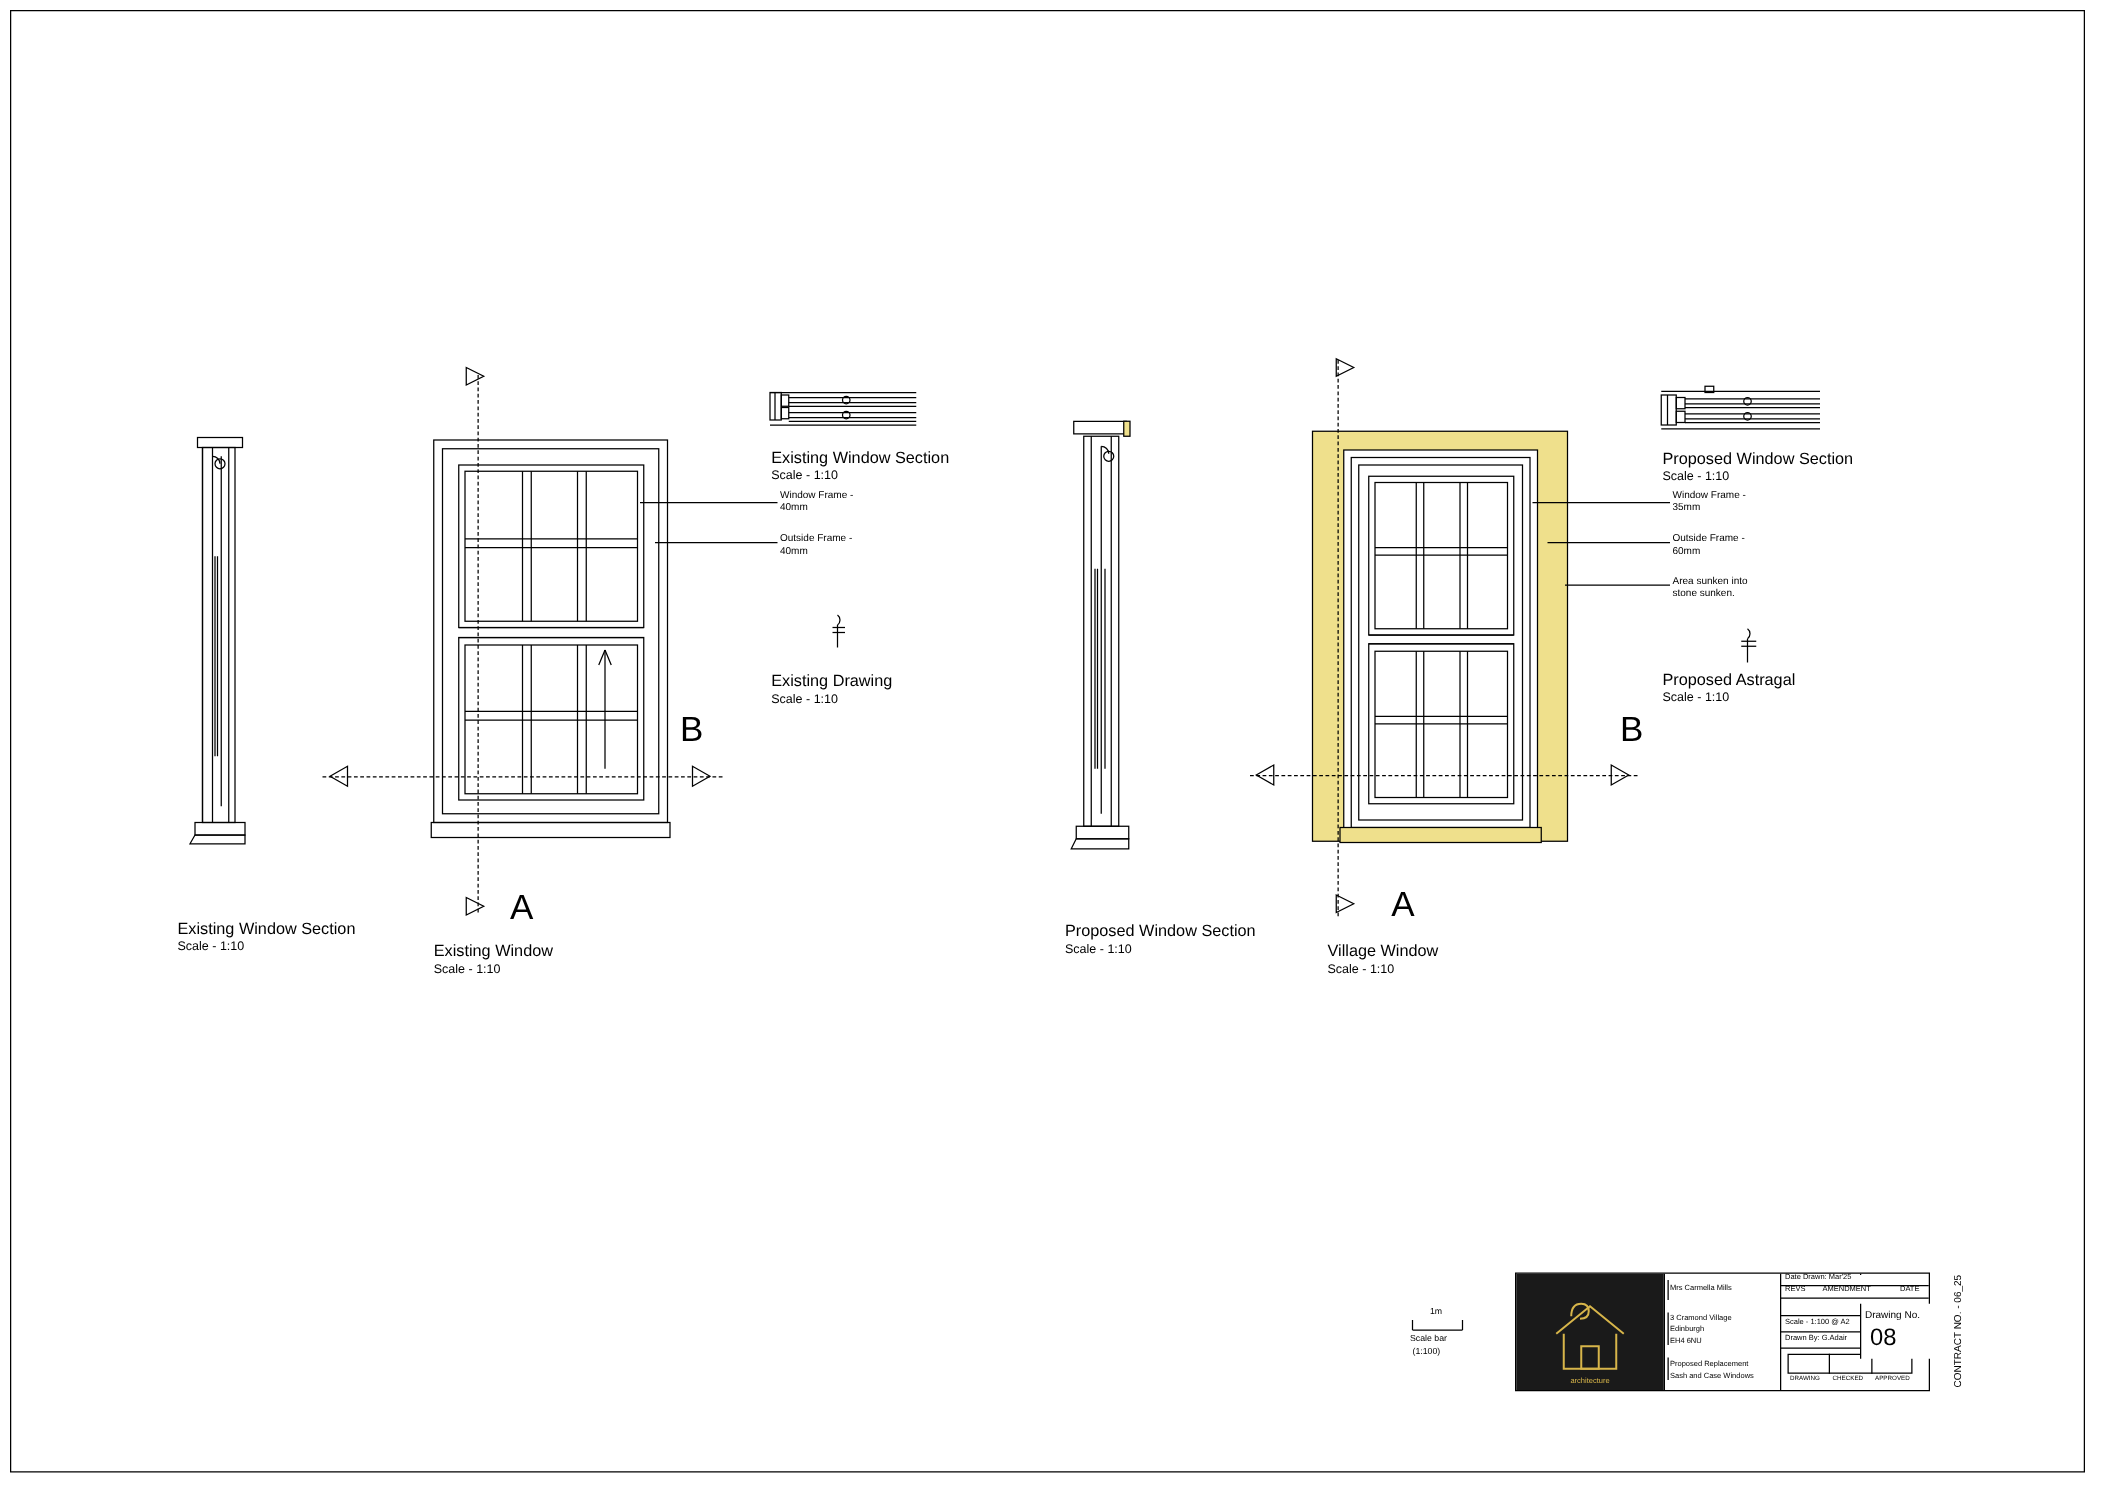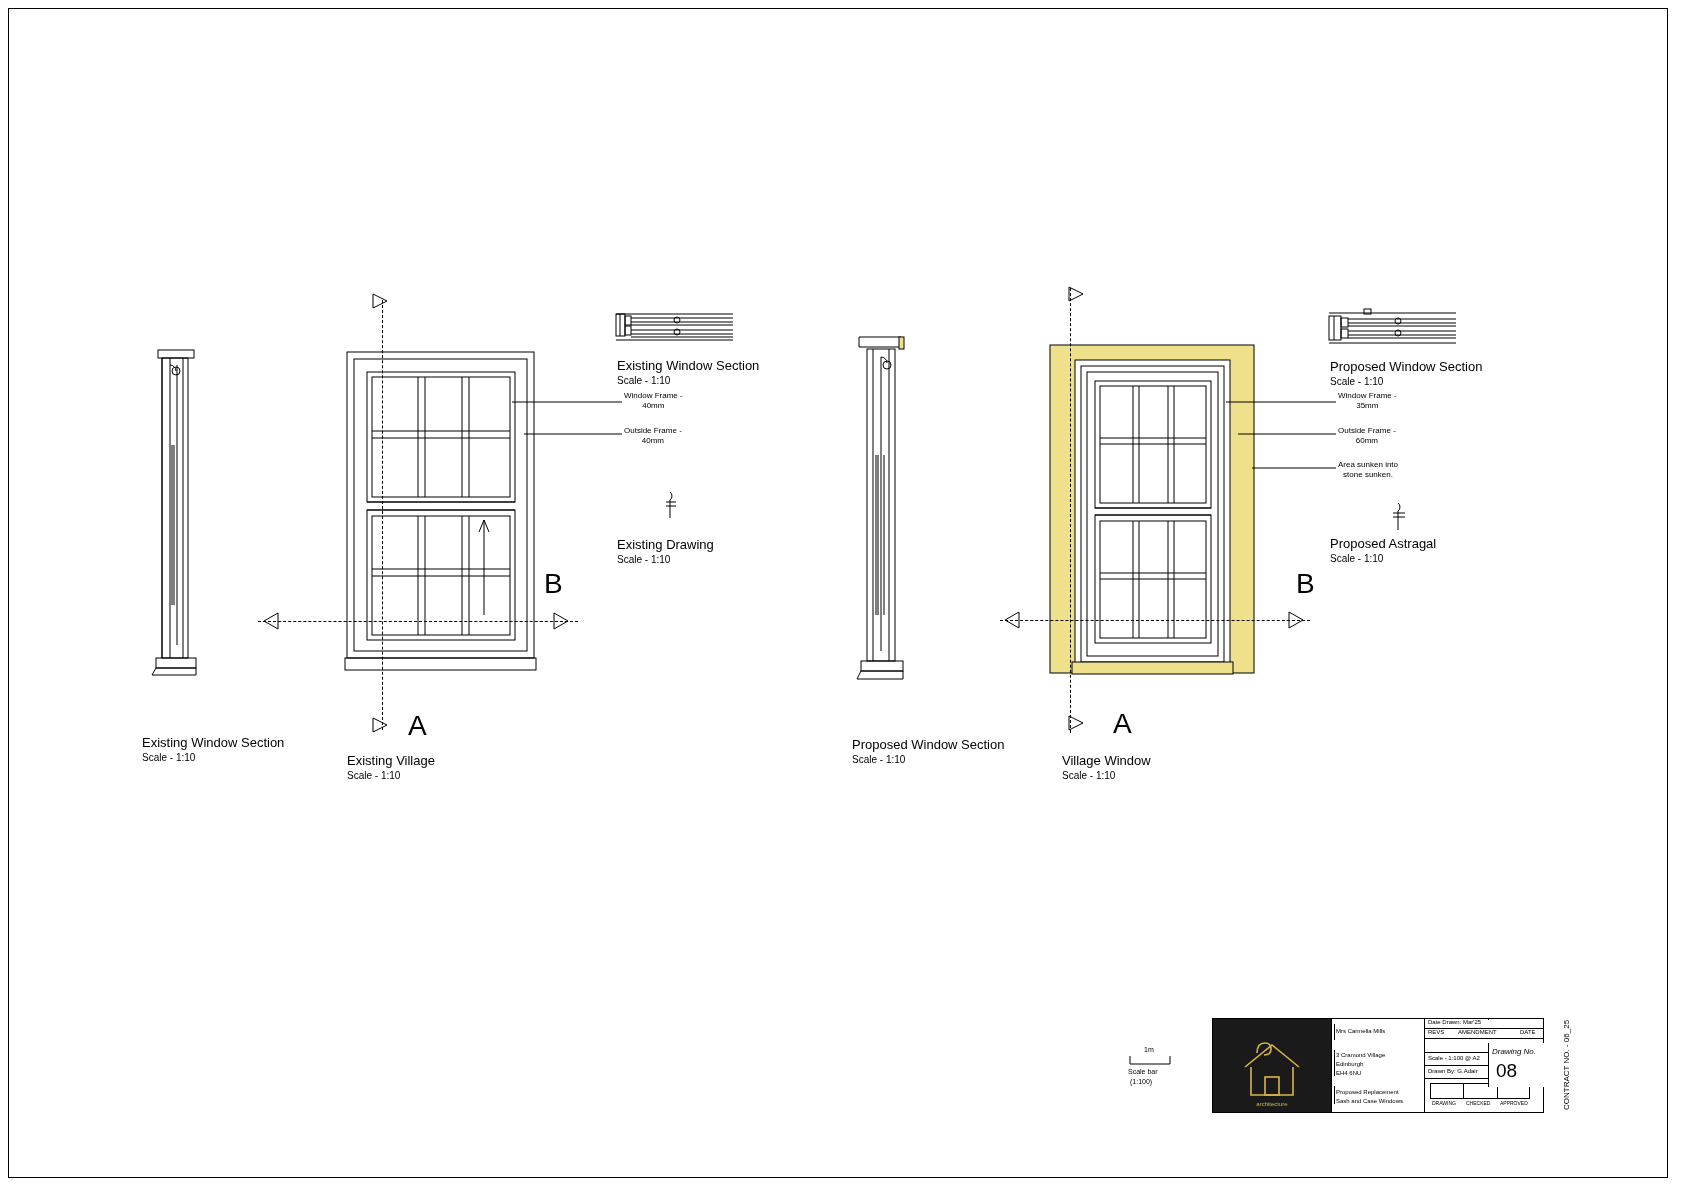--- a/index.html
+++ b/index.html
@@ -2,21 +2,21 @@
 <html><head>
 <meta charset="utf-8">
 <style>
   html,body{margin:0;padding:0;background:#ffffff;}
   body{width:1684px;height:1191px;position:relative;overflow:hidden;font-family:"Liberation Sans",sans-serif;color:#000;}
   #sheet{position:absolute;left:0;top:0;width:1684px;height:1191px;background:#fff;}
   .border{position:absolute;left:8px;top:8px;width:1660px;height:1170px;border:1px solid #000;box-sizing:border-box;}
   .abs{position:absolute;}
   .lbl-title{position:absolute;font-size:13px;line-height:1.2;white-space:pre;}
   .lbl-sub{position:absolute;font-size:10px;line-height:1.2;white-space:pre;}
-  .lbl-small{position:absolute;font-size:8px;line-height:1.25;white-space:pre;text-align:center;}
+  .lbl-small{position:absolute;font-size:8px;line-height:1.25;white-space:pre;}
   .big-letter{position:absolute;font-size:28px;line-height:1;}
   .hline{position:absolute;height:0;border-top:1px solid #000;}
   .vline{position:absolute;width:0;border-left:1px solid #000;}
   .dashv{position:absolute;width:0;border-left:1px dashed #000;}
   .dashh{position:absolute;height:0;border-top:1px dashed #000;}
   .box{position:absolute;border:1px solid #000;box-sizing:border-box;}
   svg{display:block;overflow:visible;}
   .tb{position:absolute;border:1px solid #000;box-sizing:border-box;background:#fff;}
   .tbtext{position:absolute;font-size:6px;line-height:1.25;white-space:pre;}
   .tbtext9{position:absolute;font-size:8px;line-height:1.25;white-space:pre;}
@@ -105,21 +105,21 @@
       </svg>
   </div>
   <div class="abs" style="left:546px;top:610px;">
     <svg width="24" height="22">
         <polygon points="22,11 8,3 8,19" fill="none" stroke="#000"></polygon>
       </svg>
   </div>
   <div class="big-letter" style="left:408px;top:712px;">A</div>
   <div class="big-letter" style="left:544px;top:570px;">B</div>
 
-  <div class="lbl-title" style="left:347px;top:753px;">Existing Village</div>
+  <div class="lbl-title" style="left:347px;top:753px;">Existing Window</div>
   <div class="lbl-sub" style="left:347px;top:770px;">Scale - 1:10</div>
 
   <div class="abs" style="left:615px;top:308px;">
     <svg width="120" height="45" viewBox="0 0 120 45">
       <g stroke="#000" fill="none" stroke-width="1">
         <rect x="1" y="6" width="9" height="22"></rect>
         <line x1="5" y1="6" x2="5" y2="28"></line>
         <rect x="10" y="8" width="6" height="9"></rect>
         <rect x="10" y="18" width="6" height="9"></rect>
         <line x1="16" y1="10" x2="118" y2="10"></line>
@@ -362,18 +362,18 @@
   <div class="box" style="left:1430px;top:1083px;width:100px;height:16px;"></div>
   <div class="vline" style="left:1463px;top:1083px;height:16px;"></div>
   <div class="vline" style="left:1497px;top:1083px;height:16px;"></div>
   <div class="tbtext" style="left:1432px;top:1100px;font-size:5px;">DRAWING</div>
   <div class="tbtext" style="left:1466px;top:1100px;font-size:5px;">CHECKED</div>
   <div class="tbtext" style="left:1500px;top:1100px;font-size:5px;">APPROVED</div>
 
   <div class="vline" style="left:1488px;top:1019px;height:1px;"></div>
   <div class="tb" style="left:1488px;top:1043px;width:56px;height:44px;border:none;"></div>
   <div class="vline" style="left:1488px;top:1043px;height:44px;"></div>
-  <div class="tbtext9" style="left:1492px;top:1047px;font-style:italic;">Drawing No.</div>
+  <div class="tbtext9" style="left:1492px;top:1047px;">Drawing No.</div>
   <div class="abs" style="left:1496px;top:1060px;font-size:19px;">08</div>
 
   <div class="abs rot" style="left:1562px;top:1110px;transform:rotate(-90deg);font-size:8px;white-space:pre;">CONTRACT NO. - 06_25</div>
 
 </div>
 
 </body></html>

